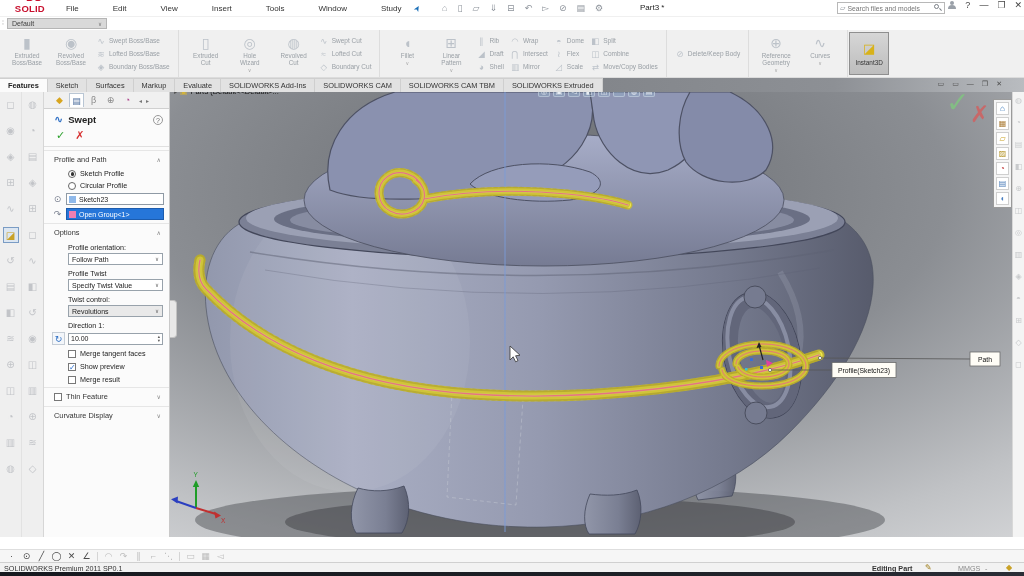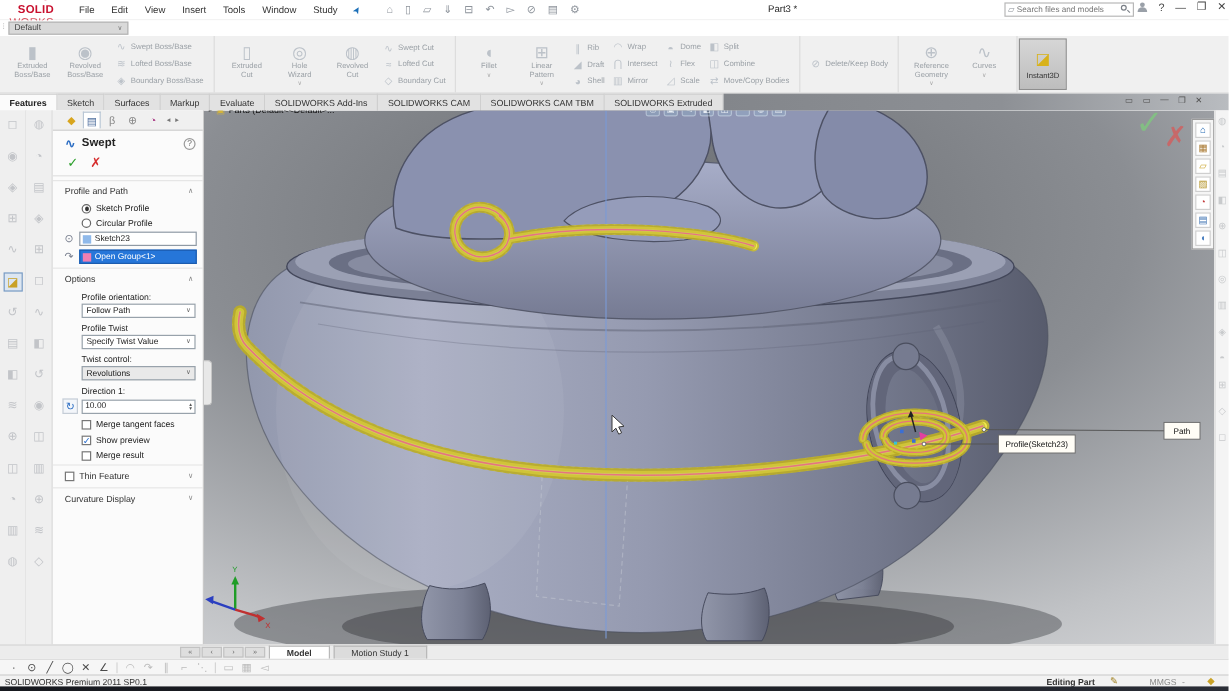--- a/index.html
+++ b/index.html
@@ -6,21 +6,21 @@
   html,body { width:1024px; height:576px; overflow:hidden; }
   body { font-family:"Liberation Sans","DejaVu Sans",sans-serif; background:#fff; position:relative; }
   #root { position:absolute; left:0; top:0; width:1024px; height:576px; background:#fff; overflow:hidden; }
 
   
   #titlebar { position:absolute; left:0; top:0; width:1024px; height:17px; background:#fff; display:flex; align-items:center; border-bottom:1px solid #f0f0f0;}
   .logo { display:flex; align-items:flex-end; margin-left:8px; white-space:nowrap;flex-direction:column; }
   .logo .ds { color:#c8102e; font-weight:bold; font-style:italic; font-size:11px; margin-right:3px;}
   .logo .solid { color:#c8102e; font-weight:bold; font-size:9.5px; letter-spacing:.2px;}
   .logo .works { color:#d9535f; font-size:9.5px; letter-spacing:.2px;}
-  #menus { display:flex; margin-left:14px; }
+  #menus { display:flex; margin-left:14px;gap:20px; }
   #menus span { font-size:8px; color:#333; padding:0 7px; cursor:default; }
   .pin { font-size:8px; color:#1b6fb8; transform:rotate(-60deg); margin:0 6px; }
   #titletools { display:flex; align-items:center; margin-left:10px; }
   #titletools .fico { font-size:9px; color:#8d939b; padding:0 5px; }
   #doc-title { position:absolute; left:640px; top:3px; font-size:8px; color:#222; }
   #searchbox { position:absolute; left:837px; top:2px; width:108px; height:12px; border:1px solid #b8b8b8; display:flex; align-items:center; background:#fff; }
   #searchbox .folder { font-size:7px; color:#8a8f96; margin:0 2px; }
   #searchbox input { border:none; outline:none; flex:1; font-size:6.8px; color:#888; width:70px; font-family:inherit;}
   .mag { position:relative; width:8px; height:8px; margin-right:2px;}
   .mag i { position:absolute; left:0; top:0; width:5px; height:5px; border:1px solid #7a7f86; border-radius:50%; }
@@ -685,30 +685,20 @@
         <span class="fico">◎</span>
         <span class="fico">▥</span>
         <span class="fico">◈</span>
         <span class="fico">◓</span>
         <span class="fico">⊞</span>
         <span class="fico">◇</span>
         <span class="fico">◻</span>
       </div>
   </div>
 
-  <div id="bottomtabs">
-    <div class="navs">
-        <span class="fico">«</span>
-        <span class="fico">‹</span>
-        <span class="fico">›</span>
-        <span class="fico">»</span>
-      </div>
-    <div class="btab active">Model</div>
-    <div class="btab">Motion Study 1</div>
-  </div>
 
   <div id="sketchbar">
     <div class="grp-main">
         <span class="fico">·</span>
         <span class="fico">⊙</span>
         <span class="fico">╱</span>
         <span class="fico">◯</span>
         <span class="fico">✕</span>
         <span class="fico">∠</span>
       </div>

